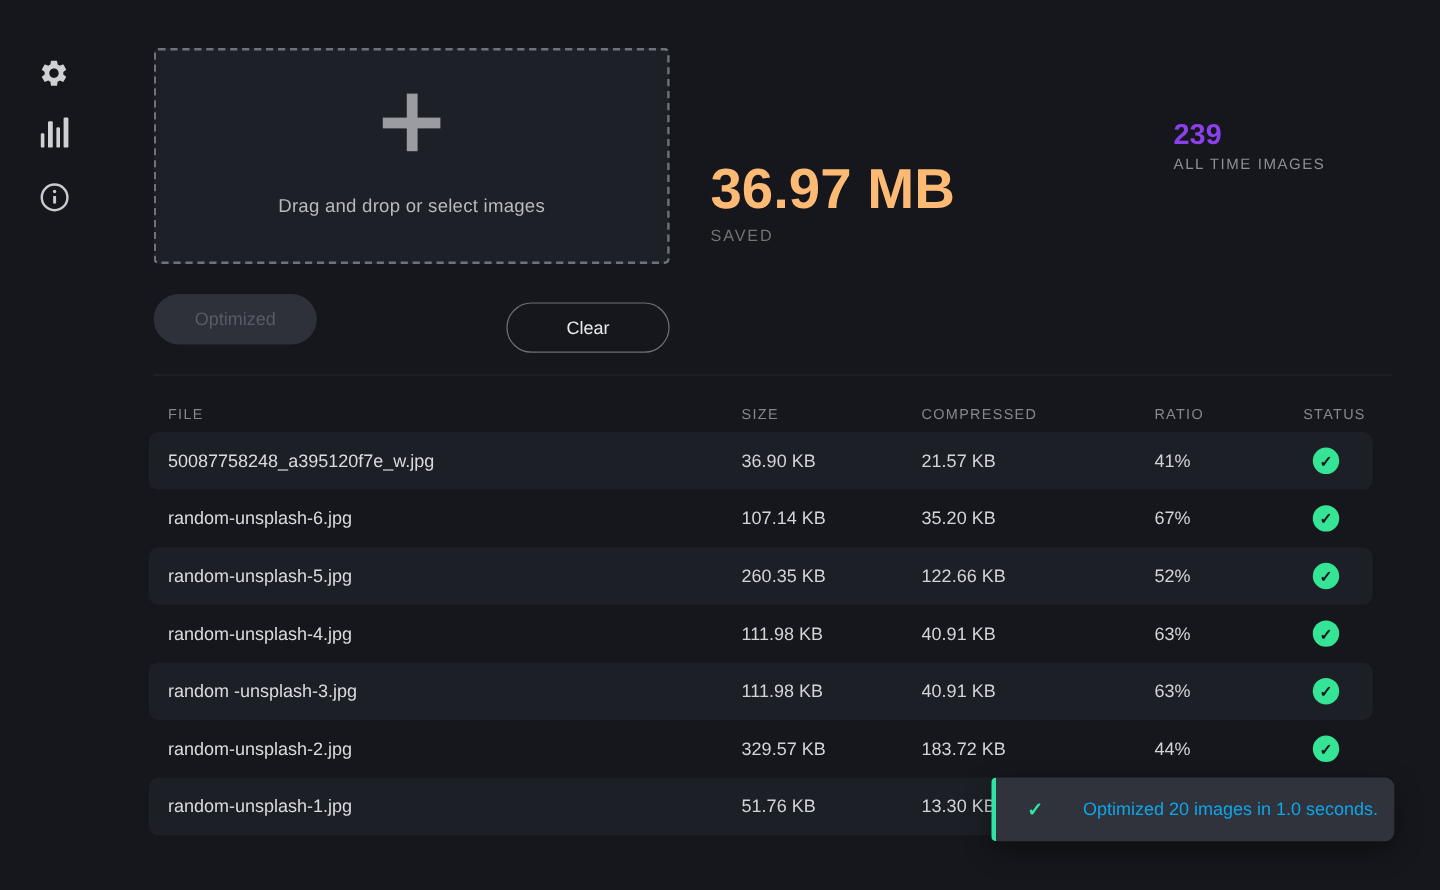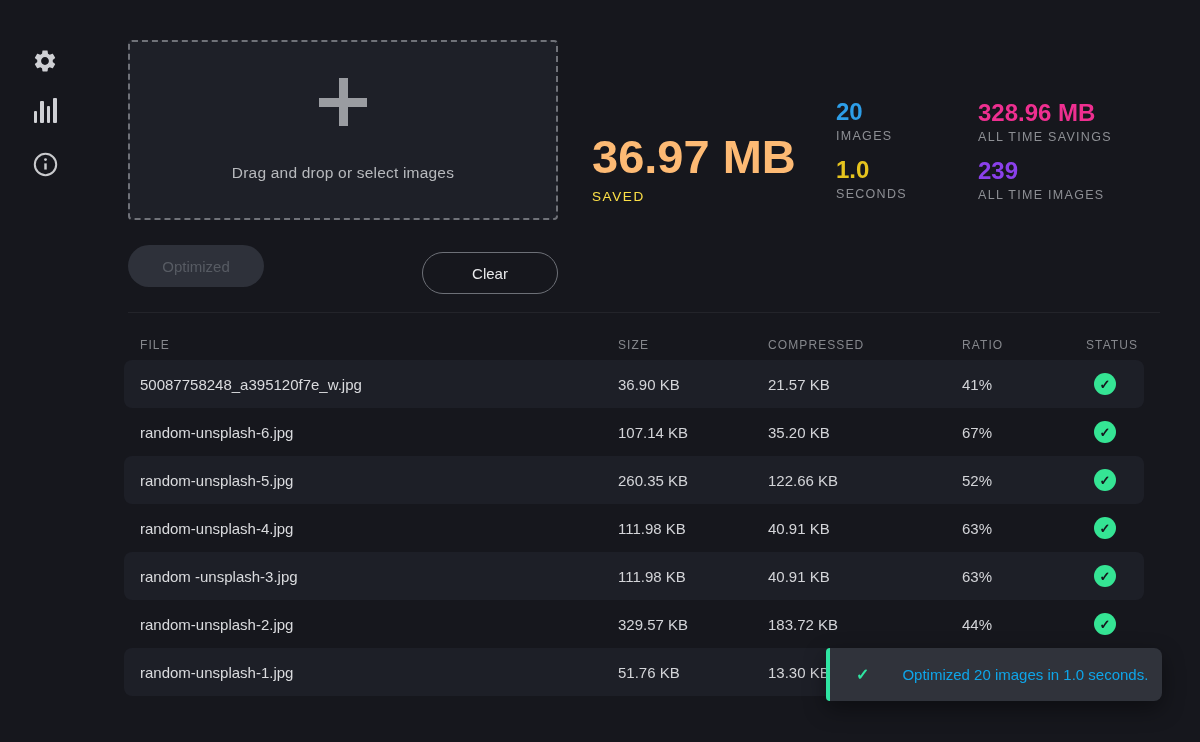--- a/index.html
+++ b/index.html
@@ -31,21 +31,21 @@
 
   
   .pill{position:absolute;height:42px;width:136px;border-radius:21px;font-size:15px;
         font-family:"Liberation Sans",sans-serif;cursor:pointer;}
   .btn-optimize{left:128px;top:245px;background:#2e313a;border:none;color:#575b63;}
   .btn-clear{left:422px;top:252px;background:transparent;border:1px solid #6d7077;color:#e8e9eb;}
 
   
   .stat-main{position:absolute;left:592px;top:132px;}
   .stat-main .value{font-size:47px;font-weight:700;line-height:50px;}
-  .stat-label{margin-top:7px;font-size:13.5px;color:#fde047;letter-spacing:1.6px;}
+  .stat-label{margin-top:7px;font-size:13.5px;color:#737373;letter-spacing:1.6px;}
   .stat-col{position:absolute;display:flex;flex-direction:column;}
   .stat-col-a{left:836px;top:98px;}
   .stat-col-b{left:978px;top:99px;}
   .stat-block + .stat-block{margin-top:13px;}
   .stat-block .value{font-size:24px;font-weight:700;line-height:28px;}
   .stat-block .stat-label{margin-top:3px;font-size:12.5px;letter-spacing:1.3px;color:#8d8f94;}
 
   
   .divider{position:absolute;left:128px;top:312px;width:1032px;height:1px;background:rgba(255,255,255,.06);}
 
@@ -104,36 +104,22 @@
   </div>
 
   <button class="pill btn-optimize" disabled="">Optimized</button>
   <button class="pill btn-clear">Clear</button>
 
   <div class="stat-main">
     <div class="value" style="color: #fdba74; text-align: right;">36.97 MB</div>
     <div class="stat-label">SAVED</div>
   </div>
 
-  <div class="stat-col stat-col-a">
-    <div class="stat-block">
-      <div class="value" style="color: rgb(45, 158, 232);">20</div>
-      <div class="stat-label">IMAGES</div>
-    </div>
-    <div class="stat-block">
-      <div class="value" style="color: rgb(230, 196, 30);">1.0</div>
-      <div class="stat-label">SECONDS</div>
-    </div>
-  </div>
 
   <div class="stat-col stat-col-b">
-    <div class="stat-block">
-      <div class="value" style="color: rgb(238, 47, 144);">328.96 MB</div>
-      <div class="stat-label">ALL TIME SAVINGS</div>
-    </div>
     <div class="stat-block">
       <div class="value" style="color: rgb(139, 64, 235);">239</div>
       <div class="stat-label">ALL TIME IMAGES</div>
     </div>
   </div>
 
   <div class="divider"></div>
 
   <div class="table">
     <div class="thead">

